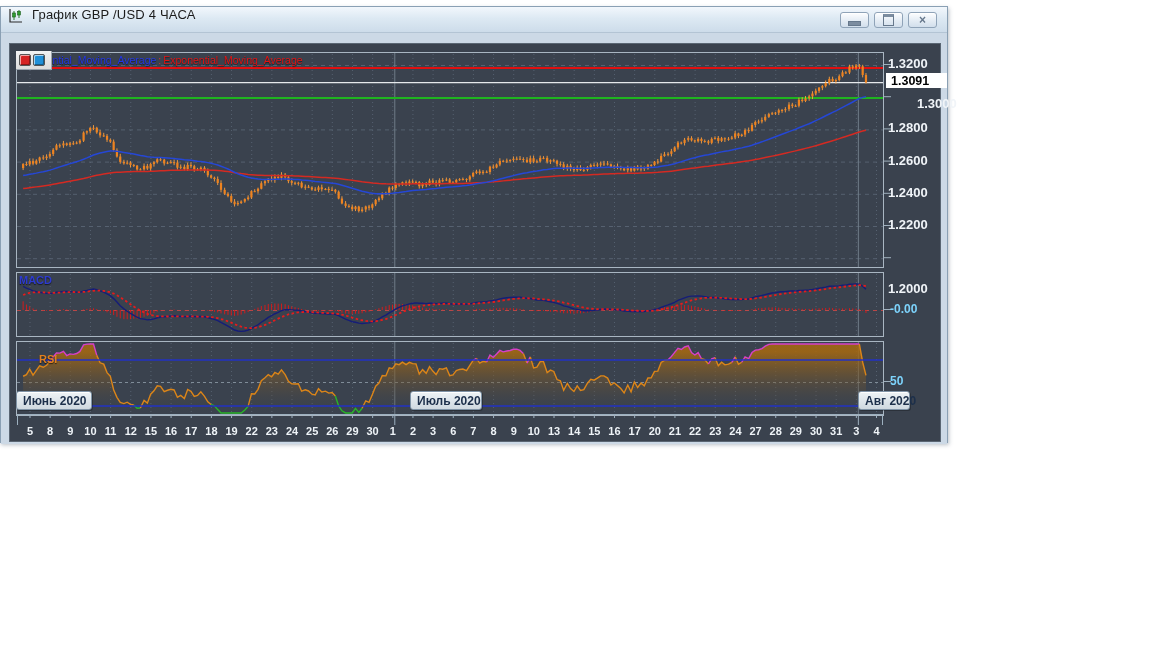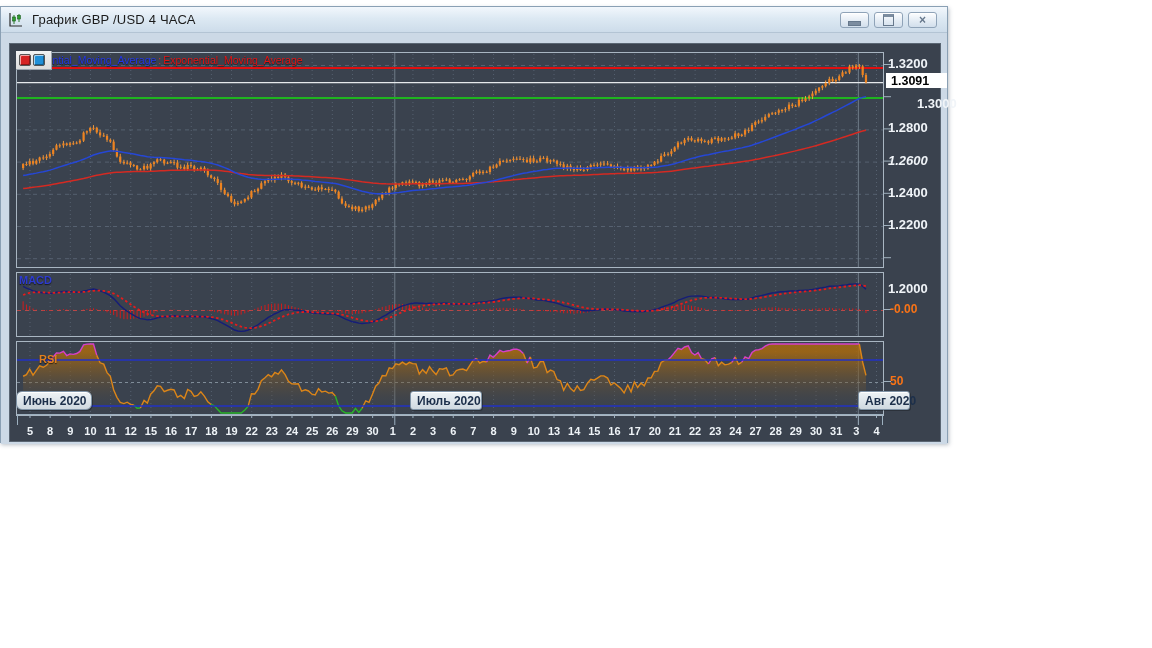--- a/index.html
+++ b/index.html
@@ -4,21 +4,21 @@
 <style>
   html,body{margin:0;padding:0;background:#ffffff;width:1152px;height:648px;overflow:hidden;
     font-family:"Liberation Sans",sans-serif;}
   .page{position:relative;width:1152px;height:648px;background:#ffffff;}
   
   .window{position:absolute;left:0;top:6px;width:948px;height:437px;
     background:#ccd9e6;border:1px solid #8aa0b4;box-sizing:border-box;
     box-shadow:1px 2px 4px rgba(60,80,100,.35);}
   .titlebar{position:absolute;left:0;top:0;width:100%;height:26px;
     background:linear-gradient(#f2f7fc,#dde9f3 45%,#cddcea);
-    display:flex;align-items:center;border-bottom:1px solid #b3c4d4;box-sizing:border-box;}
+    display:flex;border-bottom:1px solid #b3c4d4;box-sizing:border-box;}
   .ticon{margin-left:7px;width:18px;height:18px;display:inline-flex;align-items:center;}
   .ttext{margin-left:6px;font-size:13px;color:#1b1b1b;letter-spacing:.2px;}
   .wbtns{position:absolute;right:10px;top:5px;display:flex;gap:5px;}
   .wbtn{width:29px;height:16px;padding:0;cursor:default;border:1px solid #8fa3b8;border-radius:3px;
     background:linear-gradient(#fdfeff,#e4ecf4 55%,#d2dfec);
     display:flex;align-items:center;justify-content:center;box-shadow:inset 0 1px 0 #fff;}
   .g-min{width:11px;height:3px;background:#7c8da0;border:1px solid #66788c;margin-top:6px;}
   .g-res{width:9px;height:8px;border:1px solid #66788c;border-top:3px solid #7c8da0;background:transparent;}
   .g-x{font-size:12px;font-weight:bold;color:#66788c;line-height:12px;}
   .wbody{position:absolute;left:0;top:26px;width:100%;height:411px;background:#ccd9e6;}
@@ -44,31 +44,31 @@
     box-shadow:inset 1px 1px 0 rgba(255,255,255,.6), inset -1px -1px 0 rgba(0,0,0,.35);}
   .sq.red{background:#d62323;}
   .sq.blue{background:#2090d8;}
   
   .plabel{position:absolute;font-size:11px;font-weight:bold;z-index:2;text-shadow:0 1px 1px rgba(0,0,0,.6);}
   .macdname{left:9px;top:230px;color:#2d3bd0;}
   .rsiname{left:9px;top:309px;color:#e08020;padding-left:20px;}
   
   .ylabel{position:absolute;left:878px;width:52px;font-size:13px;font-weight:bold;color:#f0f4f8;
     height:16px;line-height:16px;}
-  .axlbl{position:absolute;left:880px;font-size:12px;font-weight:bold;color:#f97316;height:16px;line-height:16px;}
+  .axlbl{position:absolute;left:880px;font-size:12px;font-weight:bold;color:#7dd3fc;height:16px;line-height:16px;}
   .macdlbl{top:257px;}
   .rsilbl{top:329px;}
   .pricetag{position:absolute;left:876px;top:29px;width:56px;height:15px;background:#ffffff;color:#000;
     font-size:12.5px;font-weight:bold;line-height:17px;padding-left:5px;z-index:4;}
   
   .monthbtn{position:absolute;height:19px;top:347px;z-index:5;cursor:default;
     background:linear-gradient(#eef3f6,#cfd9e0);border:1px solid #7f93a6;border-radius:3px;
     box-shadow:inset 0 1px 0 #fff,1px 1px 0 rgba(0,0,0,.25);
     font-size:12px;font-weight:bold;color:#1c2f4a;padding:0 6px;white-space:nowrap;}
-  .m1{left:6px;width:76px;border-radius:6px;}
+  .m1{left:6px;width:76px;}
   .m2{left:400px;width:72px;}
   .m3{left:848px;width:52px;}
 </style>
 </head>
 <body>
 
 <div class="page">
   <div class="window">
 
     <div class="titlebar">
@@ -1156,21 +1156,21 @@
           <button class="sq blue"></button>
         </div>
 
         <div class="plabel macdname">MACD</div>
         <div class="plabel rsiname">RSI</div>
 
         <div id="yticks">
             <div class="ylabel" style="top: 12px;">1.3200</div>
             <div class="ylabel" style="top: 52px; margin-left: 29px;">1.3000</div>
             <div class="ylabel" style="top: 76.4px;">1.2800</div>
-            <div class="ylabel" style="top: 108.6px; font-style: italic;">1.2600</div>
+            <div class="ylabel" style="top: 108.6px;">1.2600</div>
             <div class="ylabel" style="top: 140.8px;">1.2400</div>
             <div class="ylabel" style="top: 173px;">1.2200</div>
             <div class="ylabel" style="top: 205.2px; margin-top: 32px;">1.2000</div>
           </div>
         <div class="pricetag">1.3091</div>
         <div class="axlbl macdlbl">-0.00</div>
         <div class="axlbl rsilbl">50</div>
 
         <button class="monthbtn m1">Июнь 2020</button>
         <button class="monthbtn m2">Июль 2020</button>

